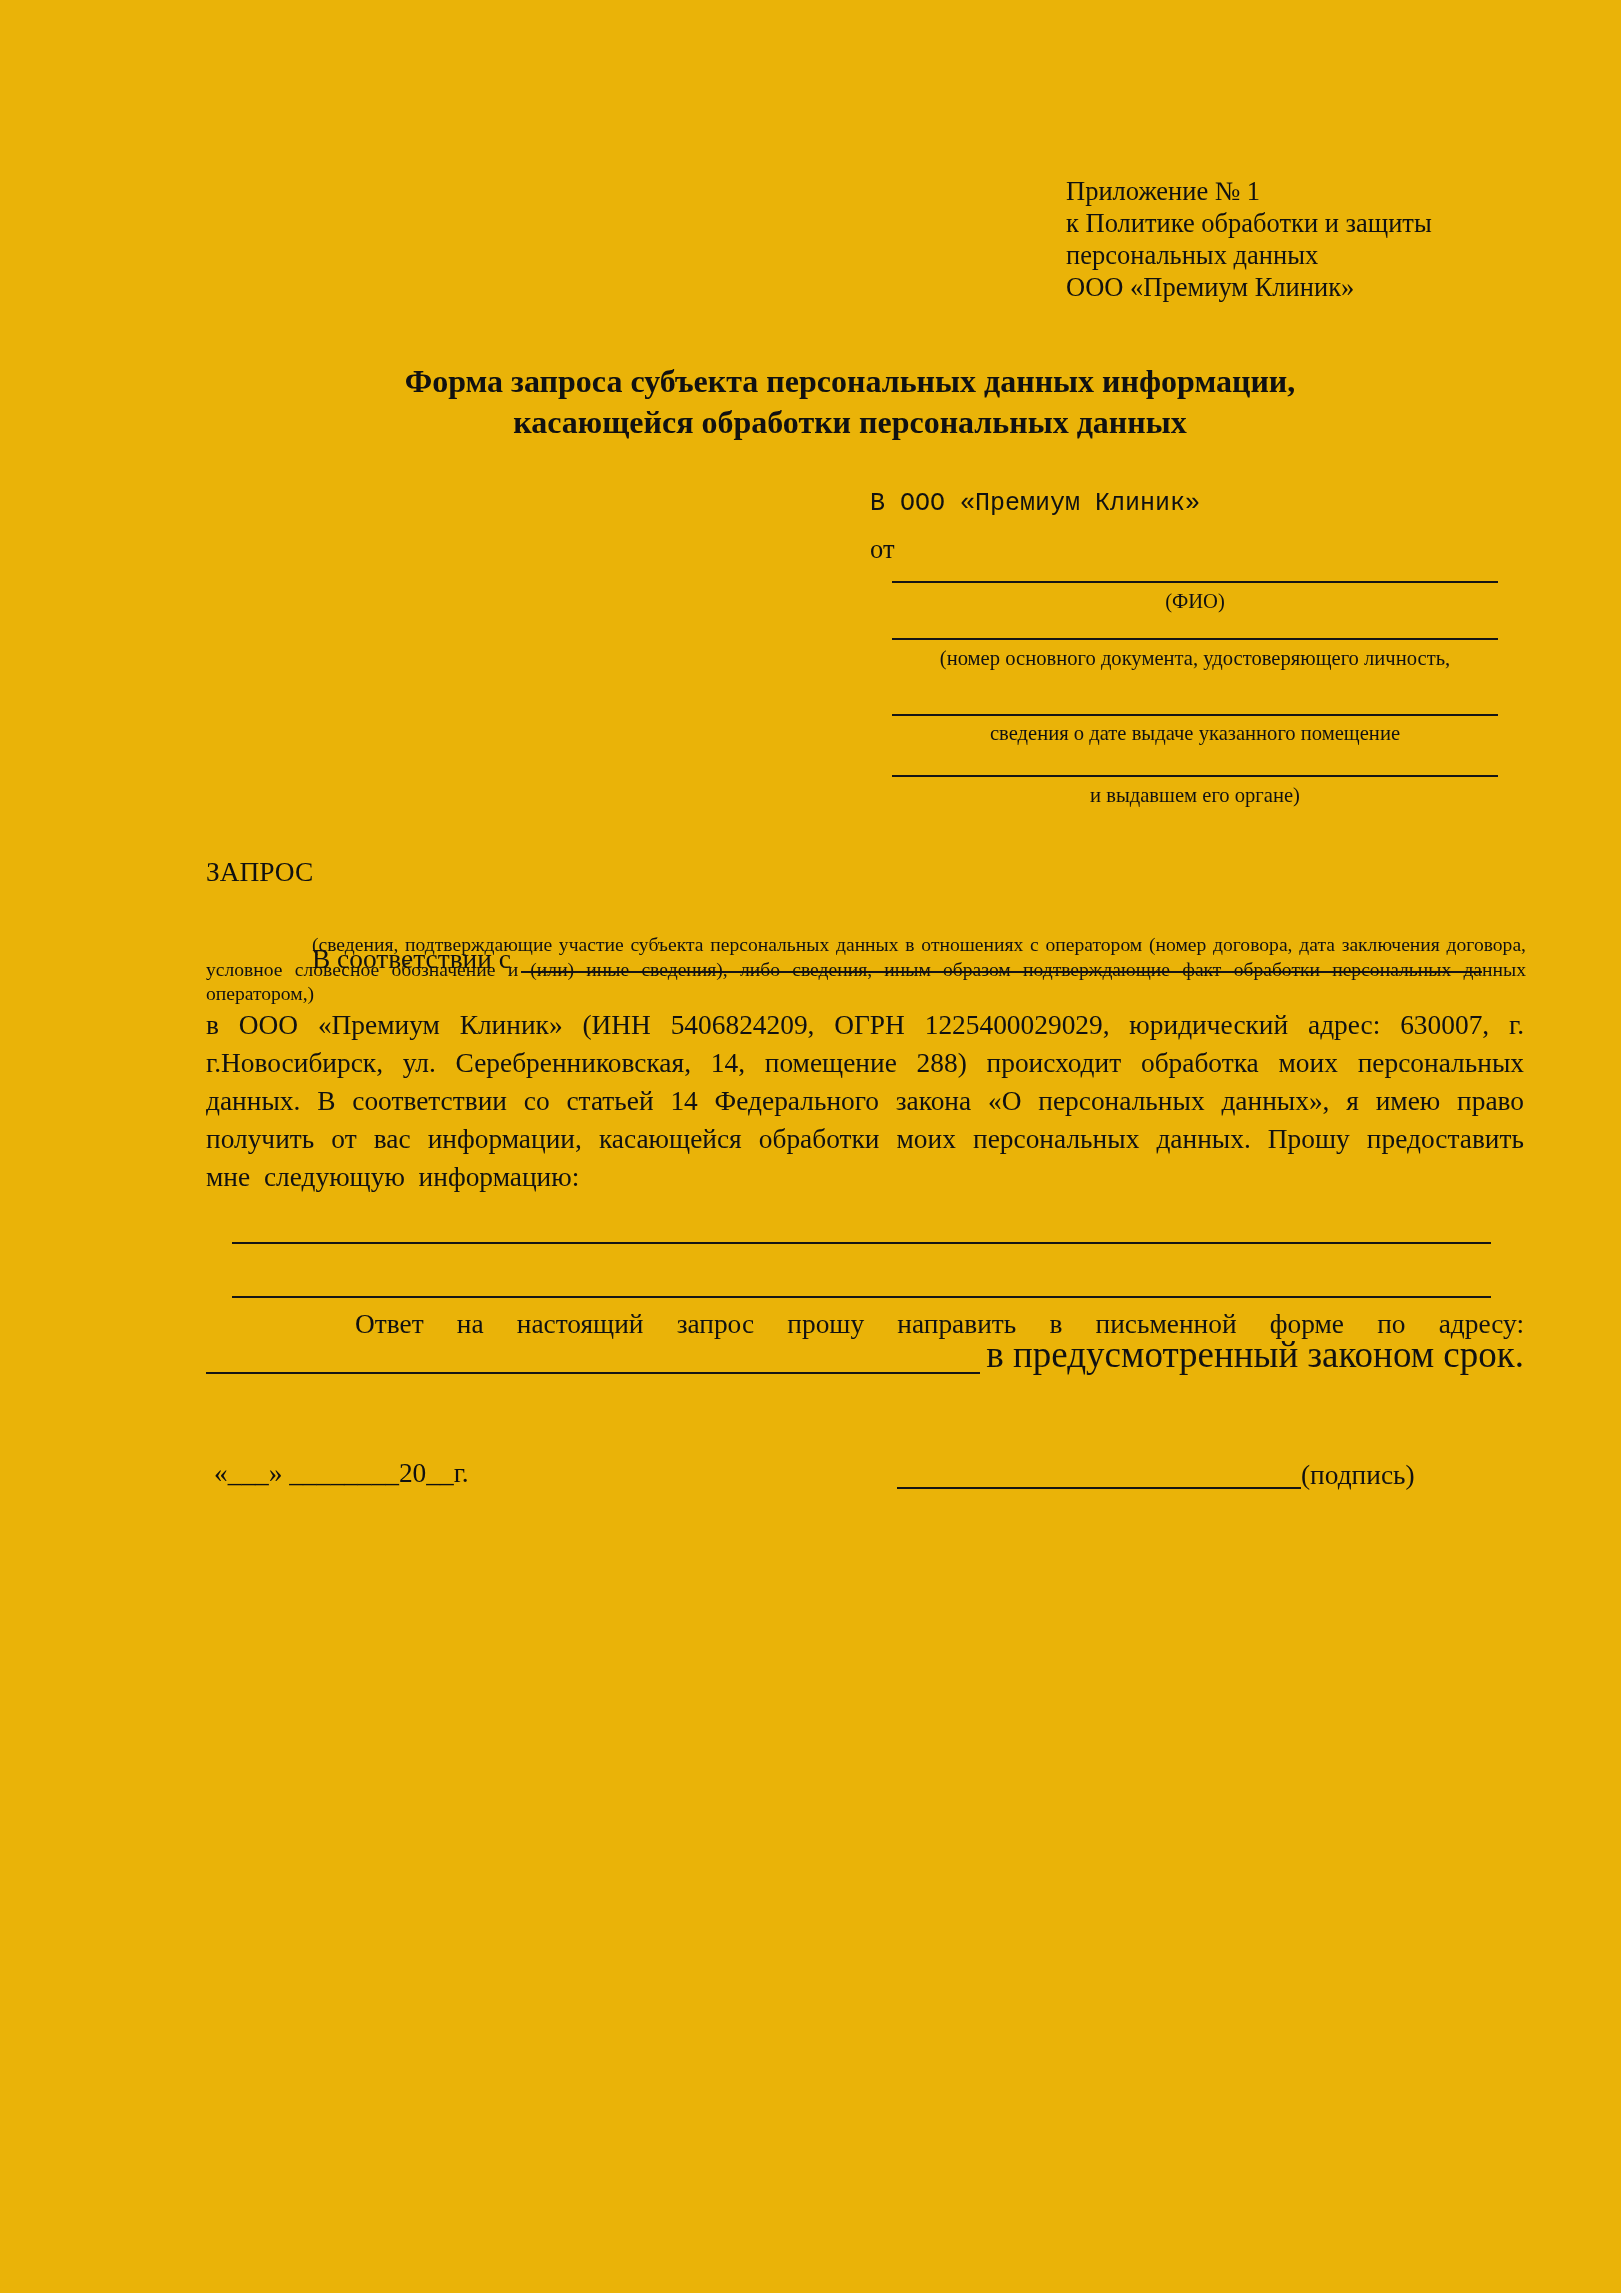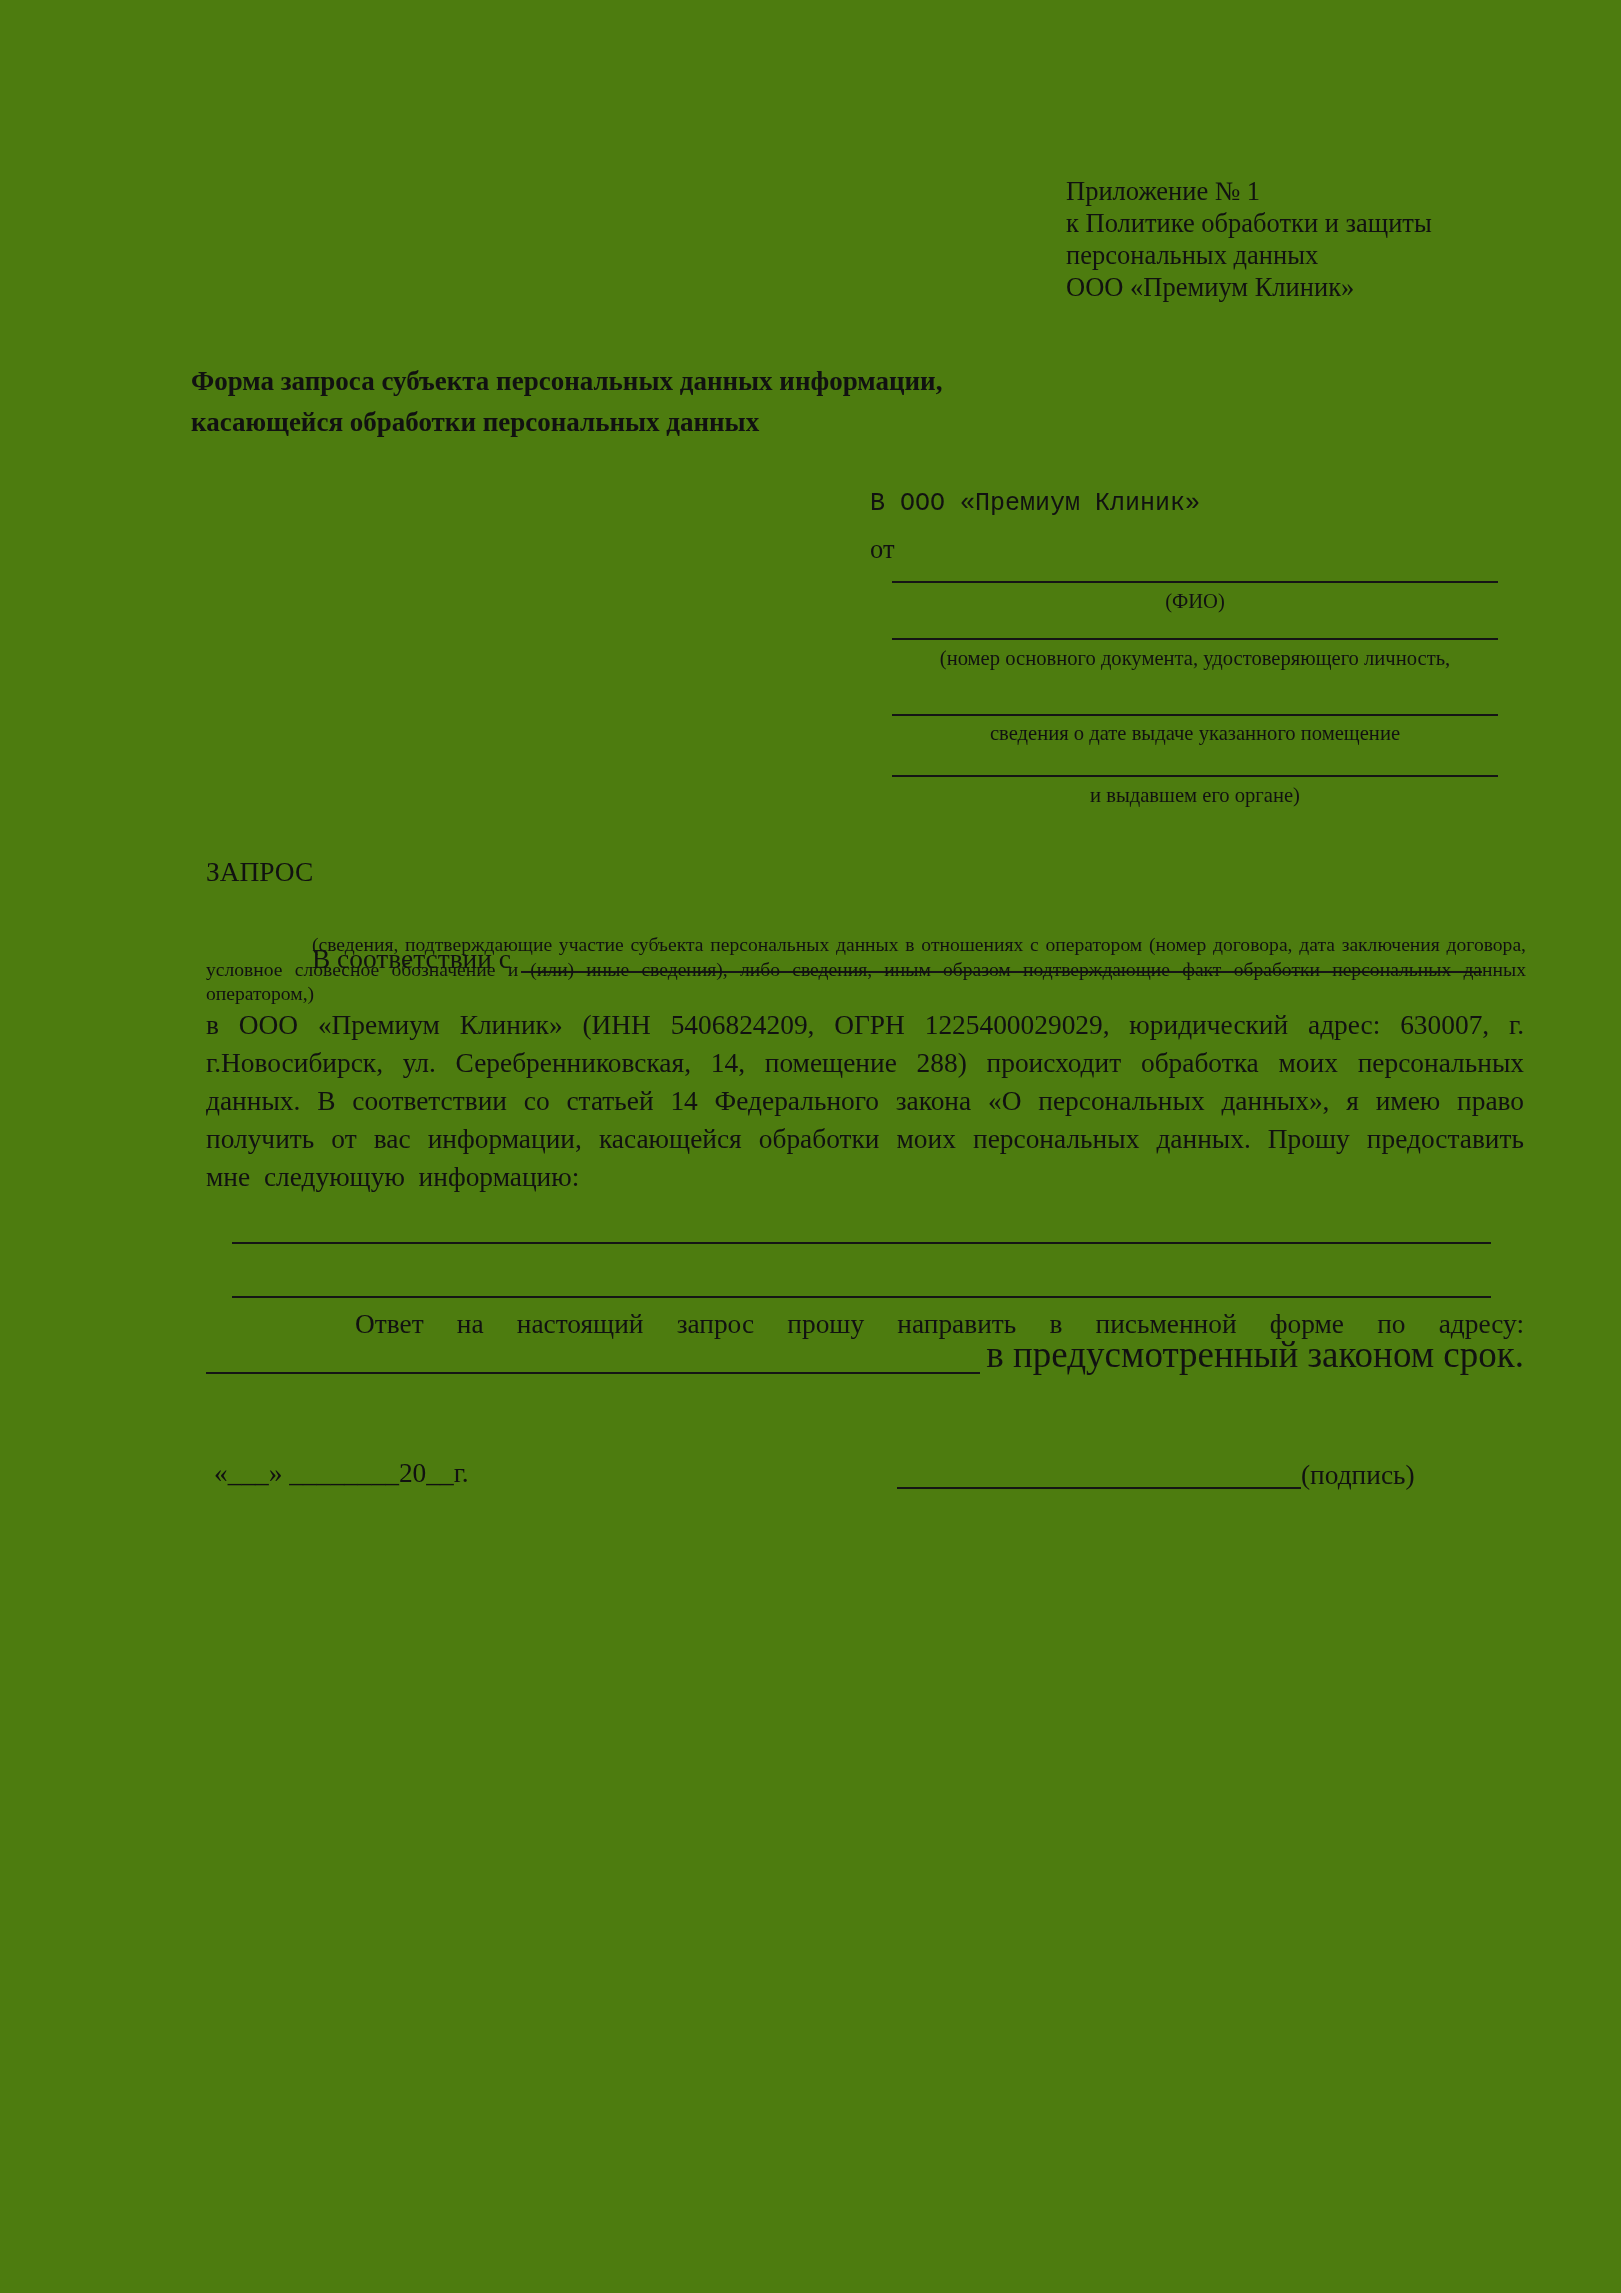--- a/index.html
+++ b/index.html
@@ -1,37 +1,37 @@
 <!DOCTYPE html>
 <html><head>
 <meta charset="utf-8">
 <style>
   html, body { margin: 0; padding: 0; background: #ffffff; }
   .page {
     position: relative;
     width: 1621px;
     height: 2294px;
-    background: #4d7c0f;
+    background: #eab308;
     color: #111111;
     font-family: "Liberation Serif", serif;
     overflow: hidden;
   }
   .abs { position: absolute; }
 
   .appendix {
     left: 1066px; top: 175px;
     font-size: 26.5px; line-height: 32px;
     white-space: nowrap;
   }
 
   .title {
     left: 191px; top: 361px; width: 1318px;
-    text-align: left;
+    text-align: center;
     font-weight: bold;
-    font-size: 27px; line-height: 41px;
+    font-size: 32px; line-height: 41px;
   }
 
   .addr-to   { left: 870px; top: 489px; font-size: 25px; white-space: nowrap; font-family: Liberation Mono, monospace; }
   .addr-from { left: 870px; top: 534px; font-size: 26.5px; }
 
   .blank { border-bottom: 2.9px solid #151515; height: 0; }
   .field-line { left: 892px; width: 606px; }
   .field-caption {
     left: 892px; width: 606px;
     text-align: center;

